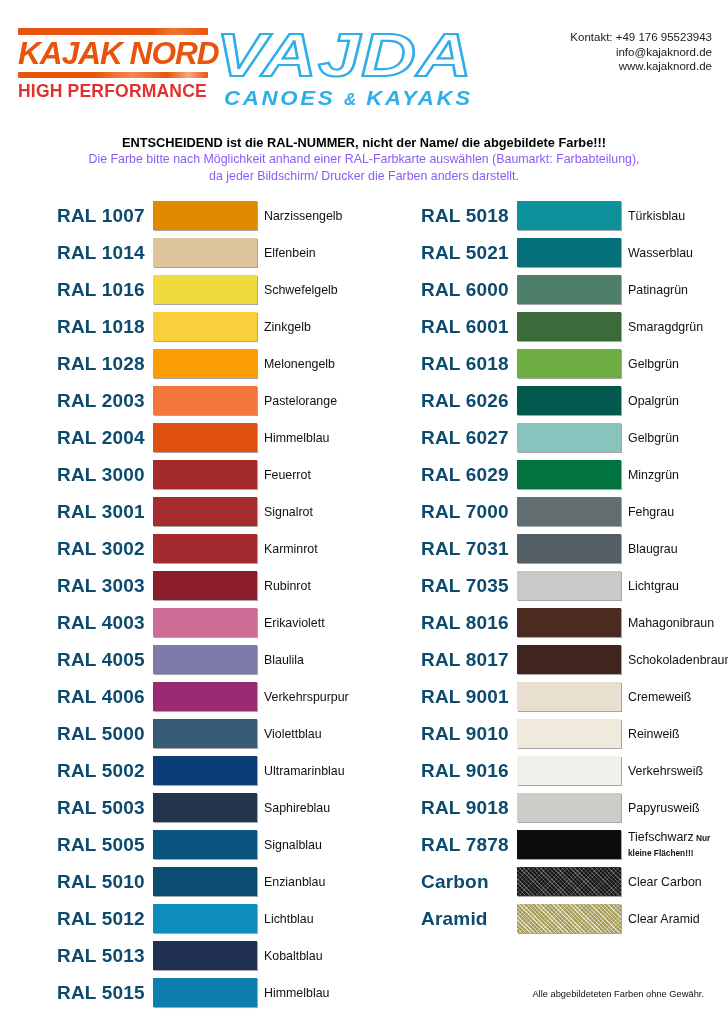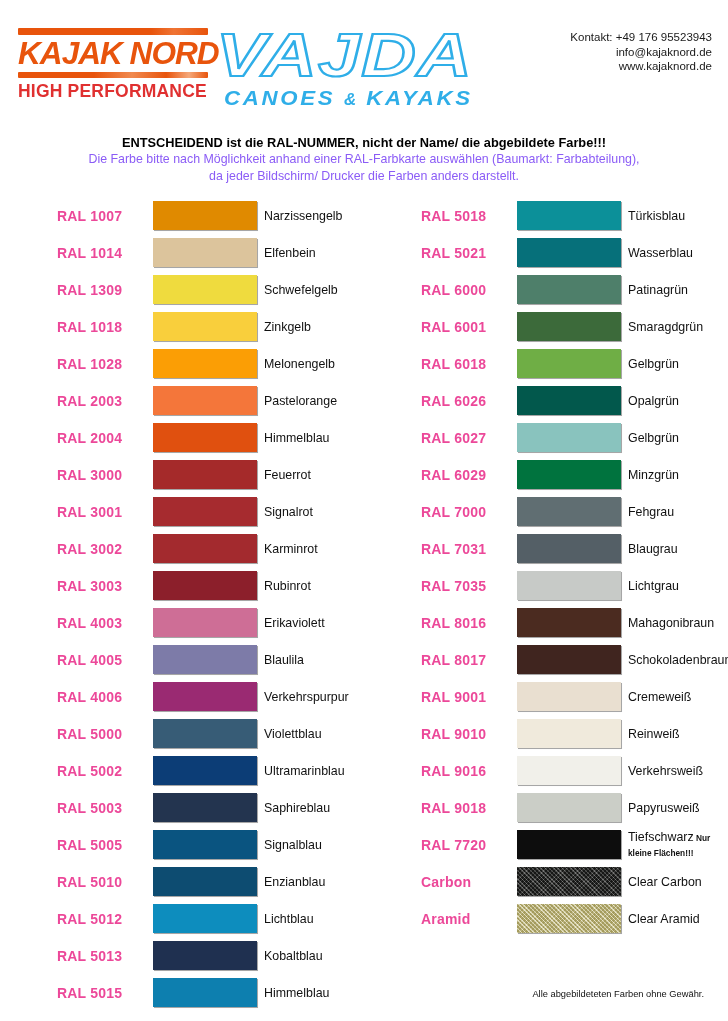--- a/index.html
+++ b/index.html
@@ -141,22 +141,22 @@
 
   .row {
     display: flex;
     align-items: center;
     height: 37px;
   }
   .ral-code {
     width: 96px;
     flex: 0 0 96px;
     font-weight: bold;
-    font-size: 14px;
-    color: #ec4899;
+    font-size: 19px;
+    color: #0c4a6e;
     letter-spacing: 0.2px;
     padding-left: 43px;
   }
   .swatch {
     width: 104px;
     flex: 0 0 104px;
     height: 29px;
     background: #ccc;
     box-shadow: 0.5px 0.5px 0.5px rgba(0,0,0,0.35);
   }
@@ -238,21 +238,21 @@
         <div class="ral-code">RAL 1007</div>
         <div class="swatch" style="background: rgb(224, 138, 0);"></div>
         <div class="cname"><span>Narzissengelb</span></div>
       </div>
       <div class="row">
         <div class="ral-code">RAL 1014</div>
         <div class="swatch" style="background: rgb(220, 196, 156);"></div>
         <div class="cname"><span>Elfenbein</span></div>
       </div>
       <div class="row">
-        <div class="ral-code">RAL 1309</div>
+        <div class="ral-code">RAL 1016</div>
         <div class="swatch" style="background: rgb(239, 219, 62);"></div>
         <div class="cname"><span>Schwefelgelb</span></div>
       </div>
       <div class="row">
         <div class="ral-code">RAL 1018</div>
         <div class="swatch" style="background: rgb(249, 207, 60);"></div>
         <div class="cname"><span>Zinkgelb</span></div>
       </div>
       <div class="row">
         <div class="ral-code">RAL 1028</div>
@@ -425,21 +425,21 @@
         <div class="ral-code">RAL 9016</div>
         <div class="swatch" style="background: rgb(241, 240, 234);"></div>
         <div class="cname"><span>Verkehrsweiß</span></div>
       </div>
       <div class="row">
         <div class="ral-code">RAL 9018</div>
         <div class="swatch" style="background: rgb(203, 206, 199);"></div>
         <div class="cname"><span>Papyrusweiß</span></div>
       </div>
       <div class="row">
-        <div class="ral-code">RAL 7720</div>
+        <div class="ral-code">RAL 7878</div>
         <div class="swatch" style="background: rgb(13, 13, 13);"></div>
         <div class="cname"><span>Tiefschwarz</span><span class="note"> Nur kleine Flächen!!!</span></div>
       </div>
       <div class="row">
         <div class="ral-code">Carbon</div>
         <div class="swatch weave-carbon"></div>
         <div class="cname"><span>Clear Carbon</span></div>
       </div>
       <div class="row">
         <div class="ral-code">Aramid</div>

